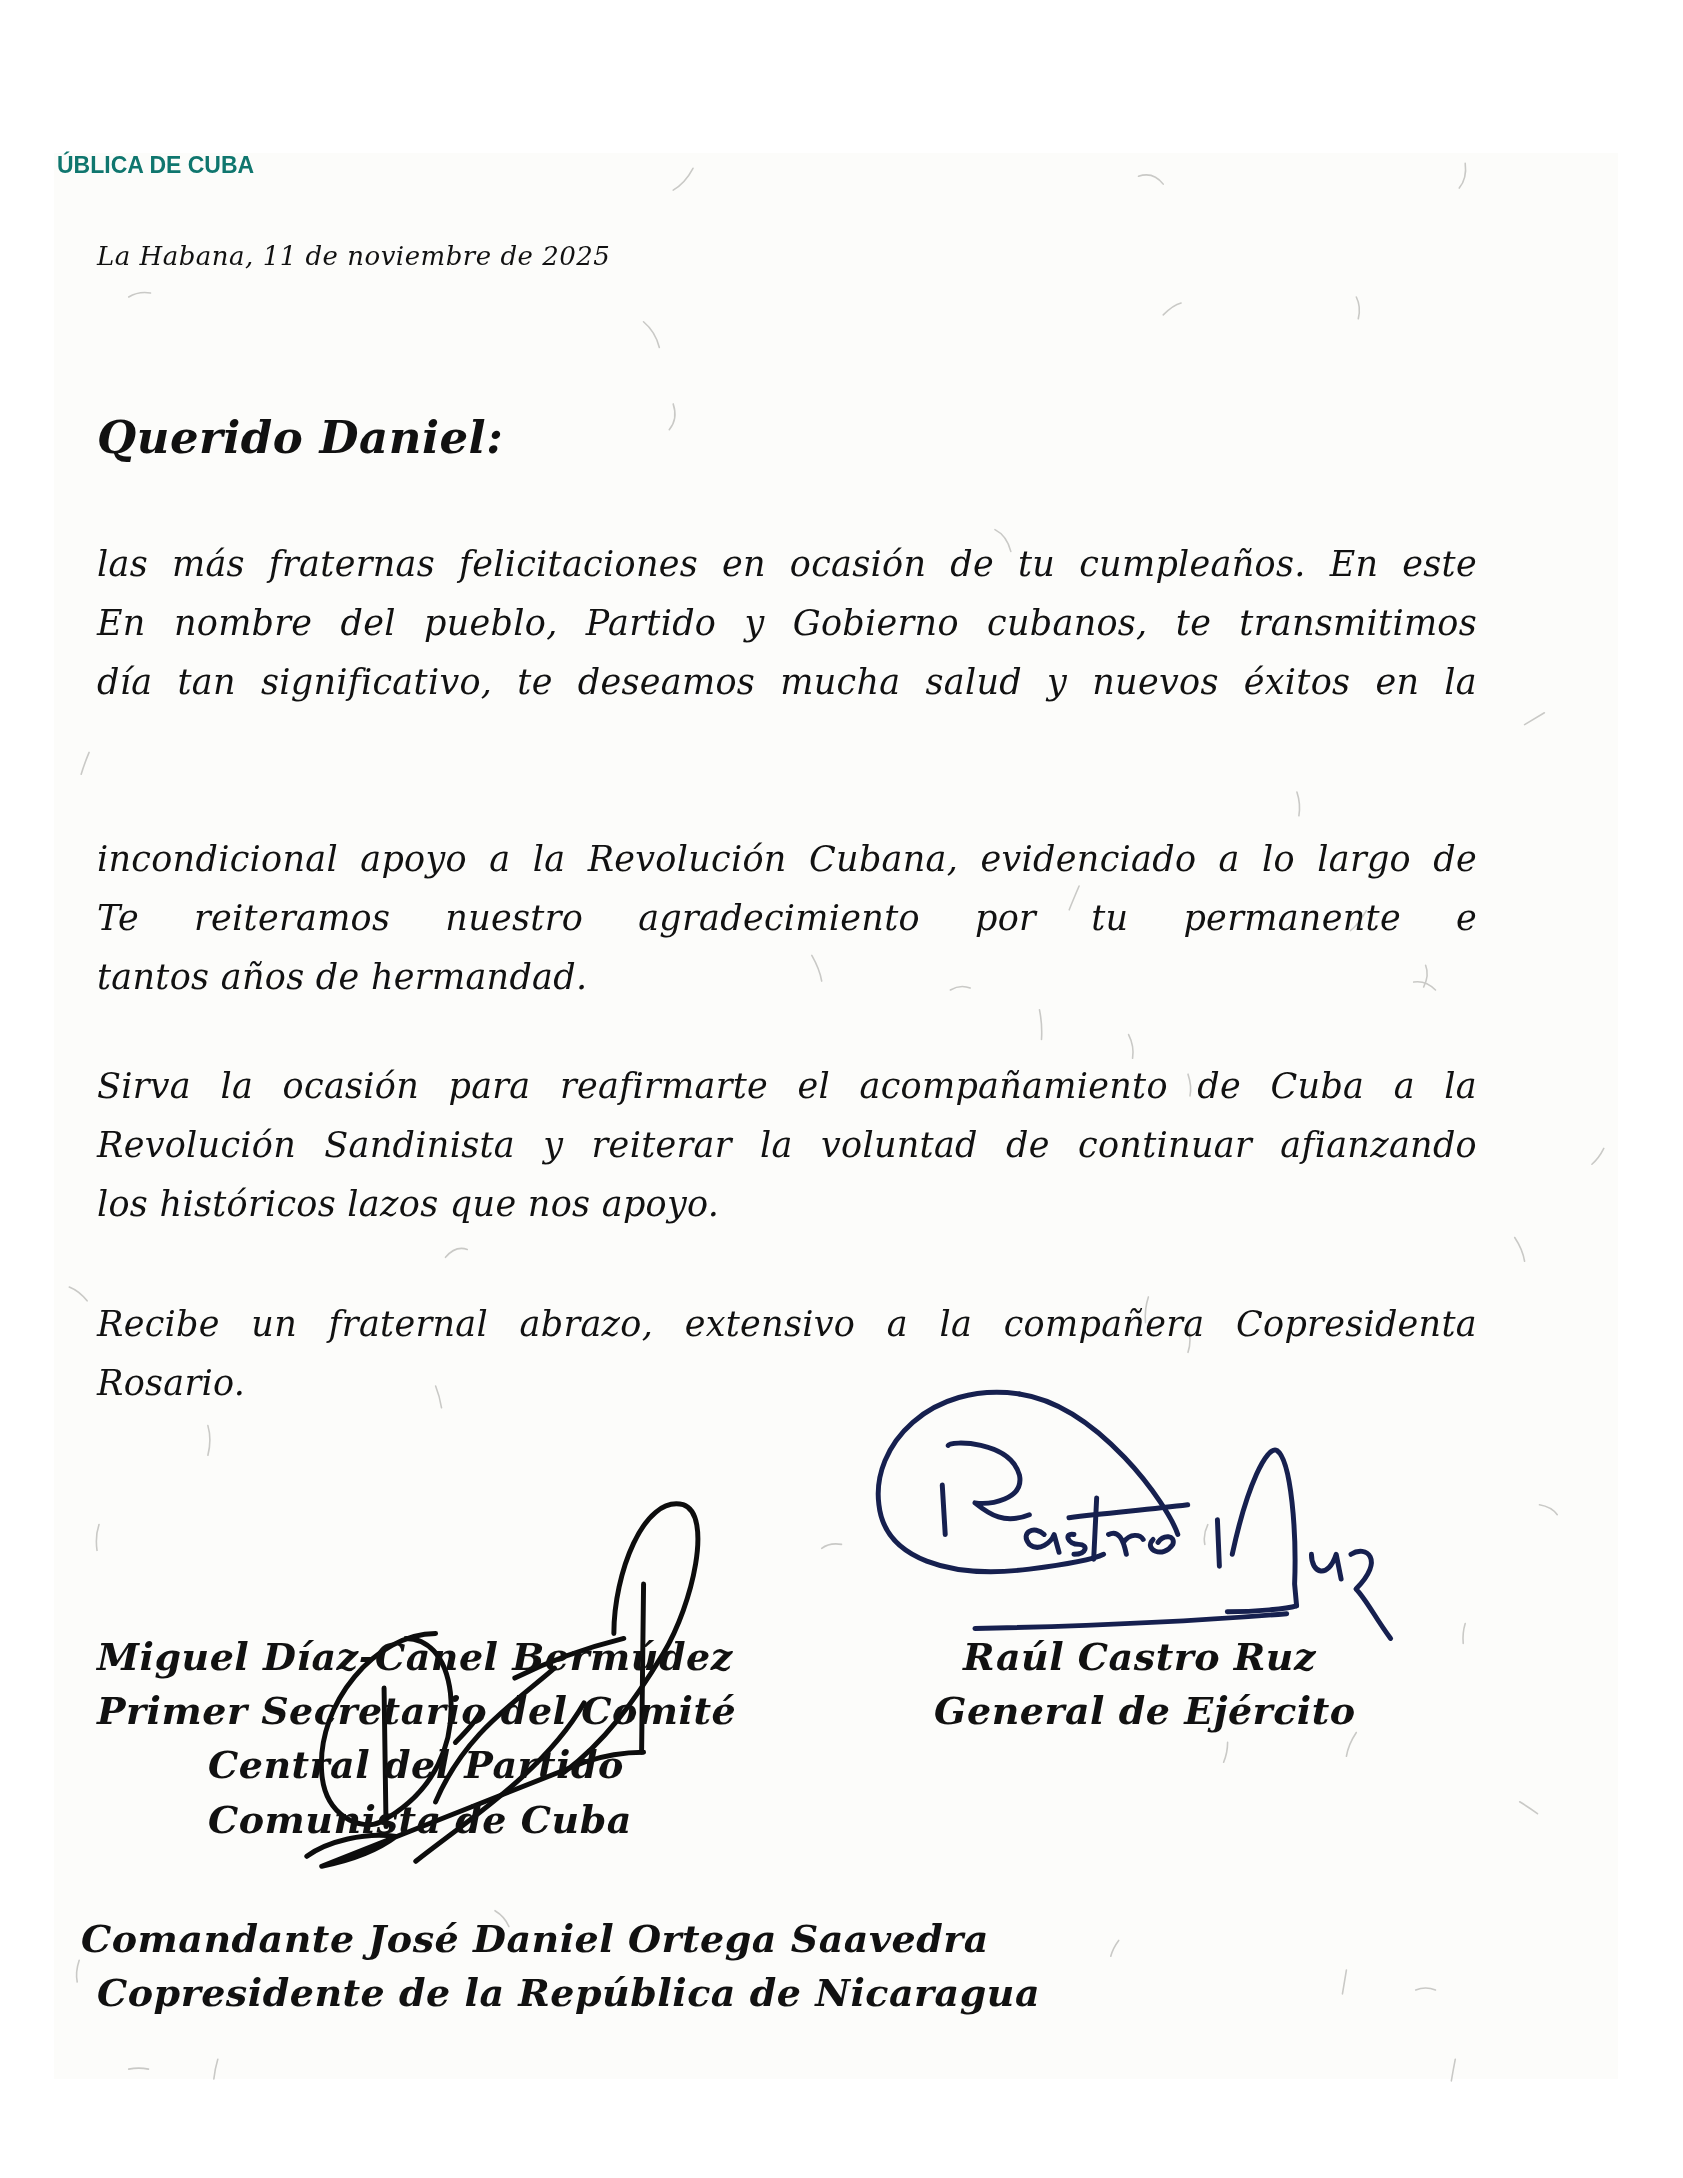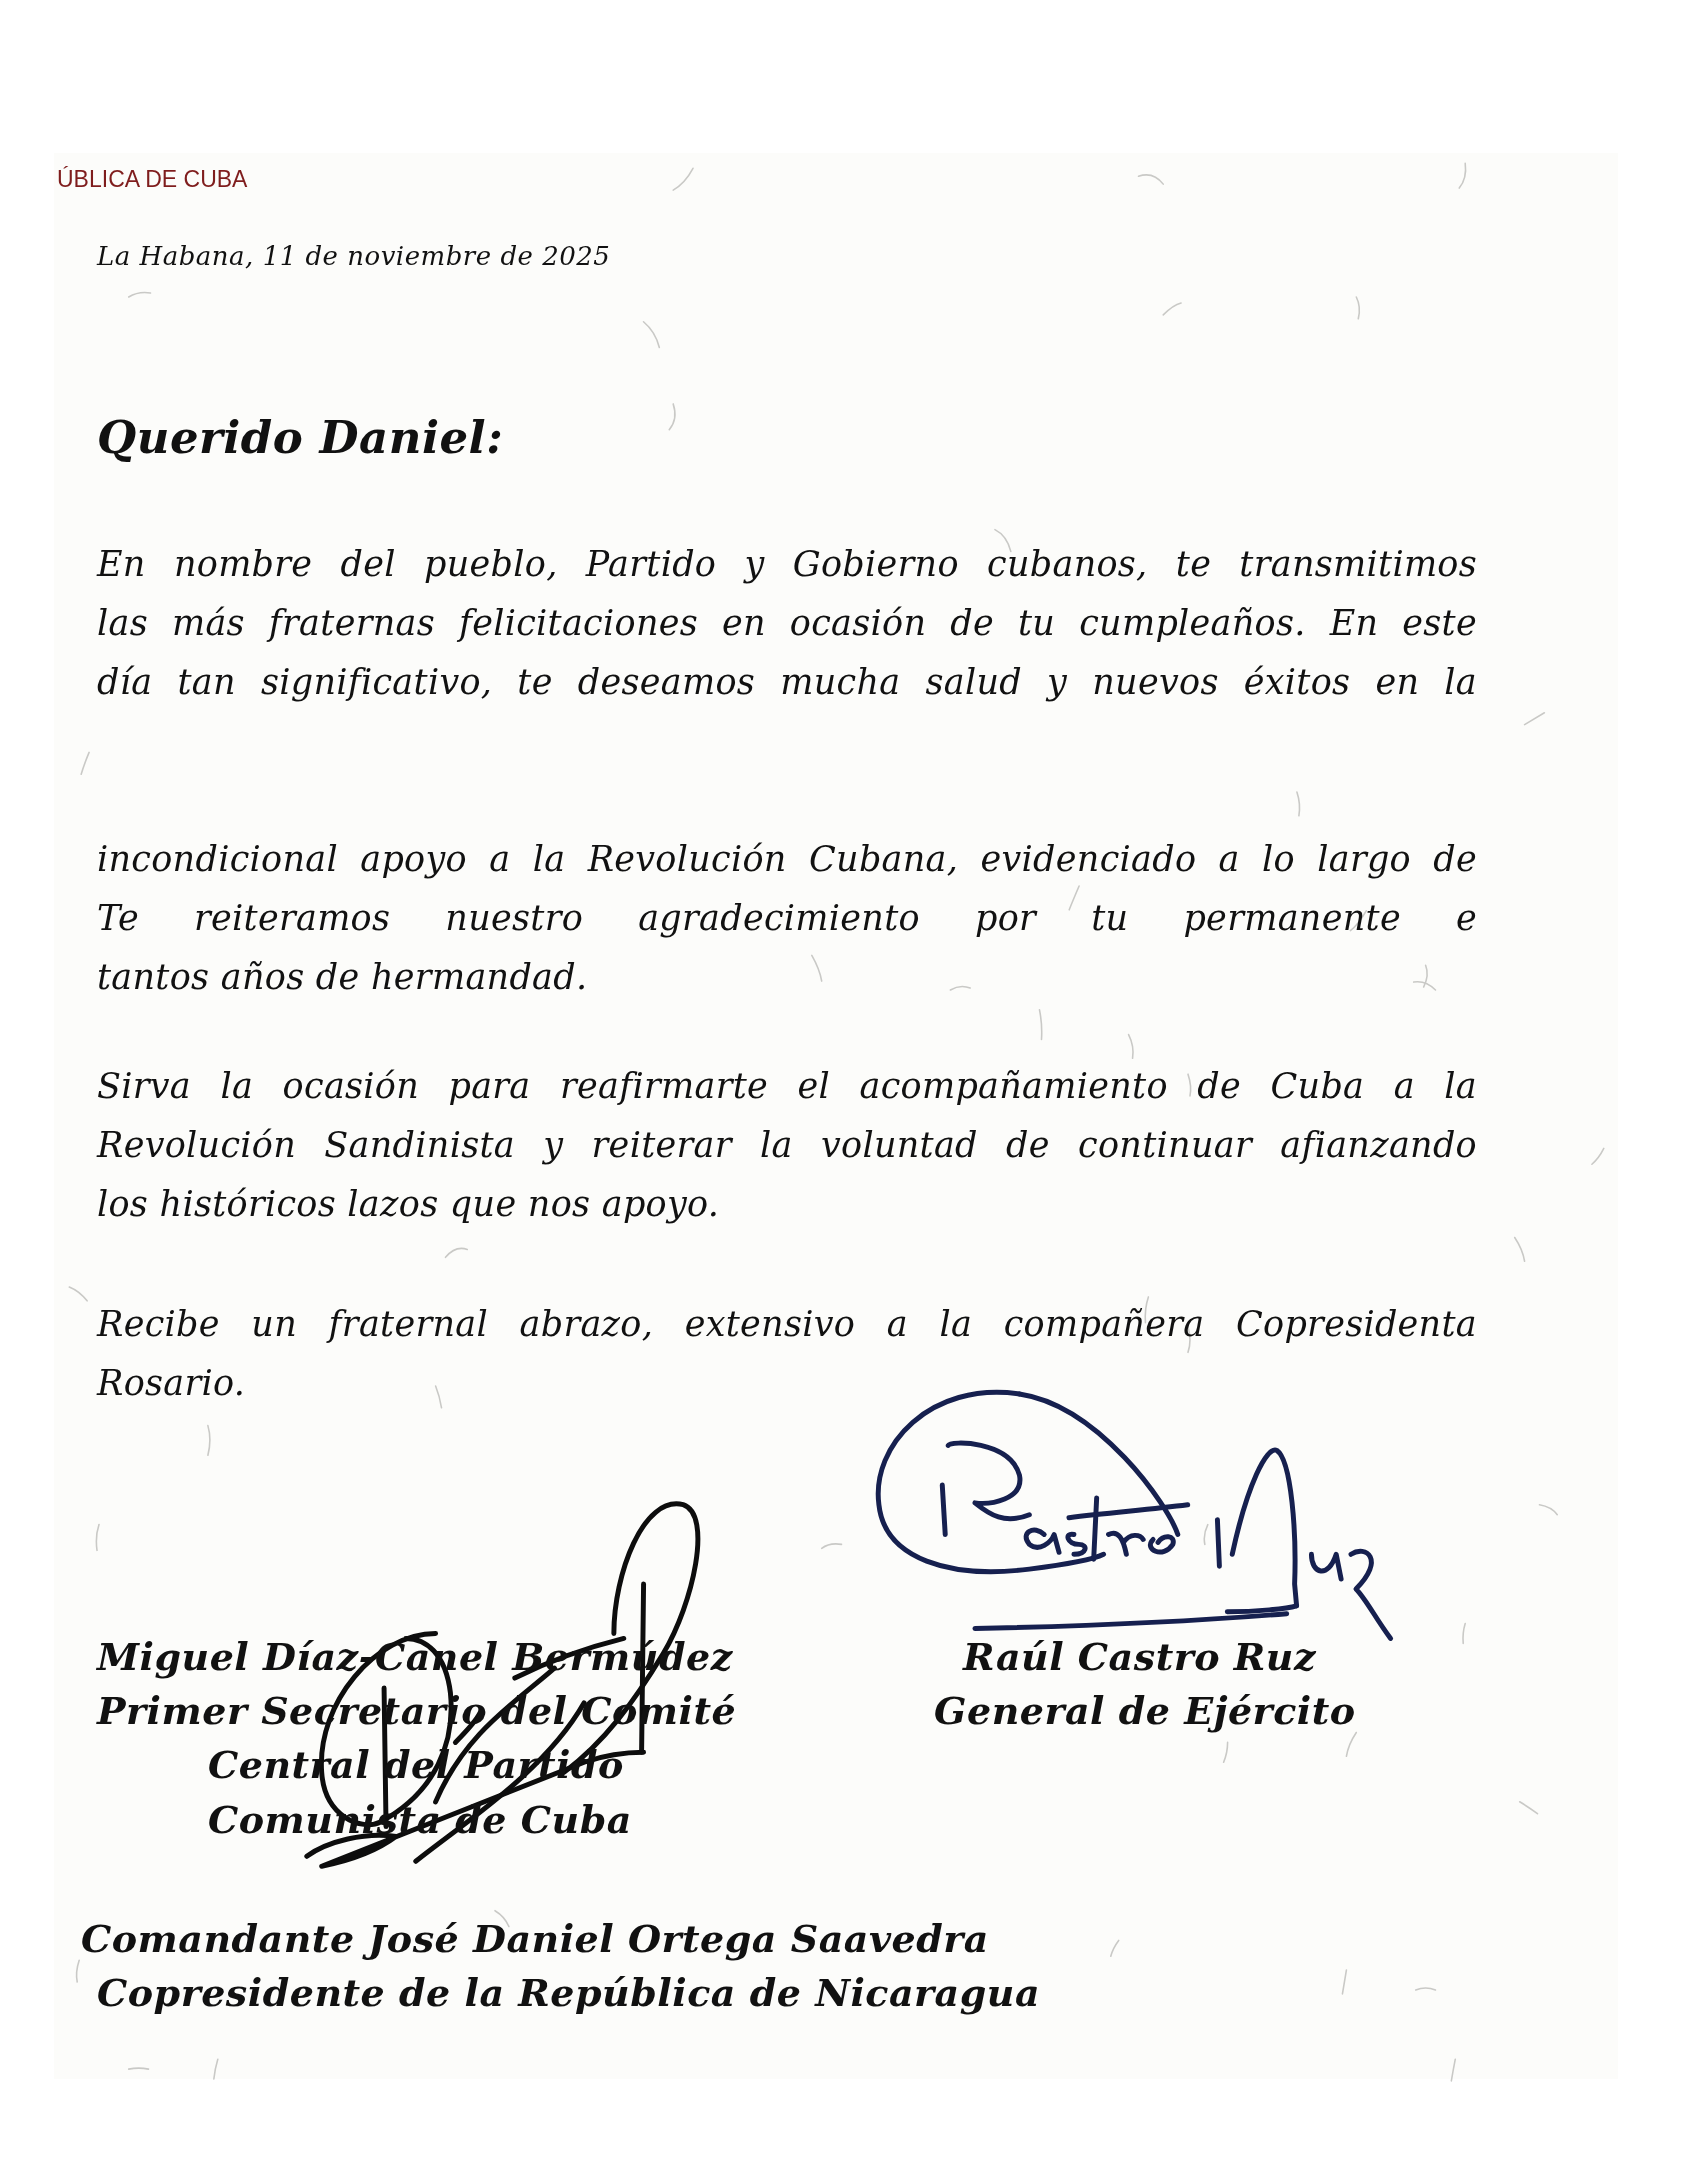--- a/index.html
+++ b/index.html
@@ -25,26 +25,26 @@
     }
     .fibers {
       position: absolute;
       left: 0; top: 0;
       width: 1683px; height: 2178px;
       pointer-events: none;
     }
     .abs { position: absolute; white-space: nowrap; }
     .header {
       left: 57px;
-      top: 166px;
+      top: 152px;
       font-family: "Liberation Sans", sans-serif;
-      font-weight: normal;
+      font-weight: bold;
       font-size: 23px;
       letter-spacing: 0px;
-      color: #7f1d1d;
+      color: #0f766e;
     }
     .date {
       left: 97px;
       top: 241px;
       font-style: italic;
       font-size: 26px;
       letter-spacing: 0.5px;
     }
     .greeting {
       left: 97px;
@@ -153,22 +153,22 @@
   </g>
 </svg>
 
 <div class="abs header">ÚBLICA DE CUBA</div>
 
 <div class="abs date">La Habana, 11 de noviembre de 2025</div>
 
 <div class="abs greeting">Querido Daniel:</div>
 
 <div class="body-text p1">
+  <span class="line-j">las más fraternas felicitaciones en ocasión de tu cumpleaños. En este</span>
   <span class="line-j">En nombre del pueblo, Partido y Gobierno cubanos, te transmitimos</span>
-  <span class="line-j">las más fraternas felicitaciones en ocasión de tu cumpleaños. En este</span>
   <span class="line-j">día tan significativo, te deseamos mucha salud y nuevos éxitos en la</span>
 </div>
 
 <div class="body-text p2">
   <span class="line-j">incondicional apoyo a la Revolución Cubana, evidenciado a lo largo de</span>
   <span class="line-j">Te reiteramos nuestro agradecimiento por tu permanente e</span>
   <span class="line-l">tantos años de hermandad.</span>
 </div>
 
 <div class="body-text p3">

